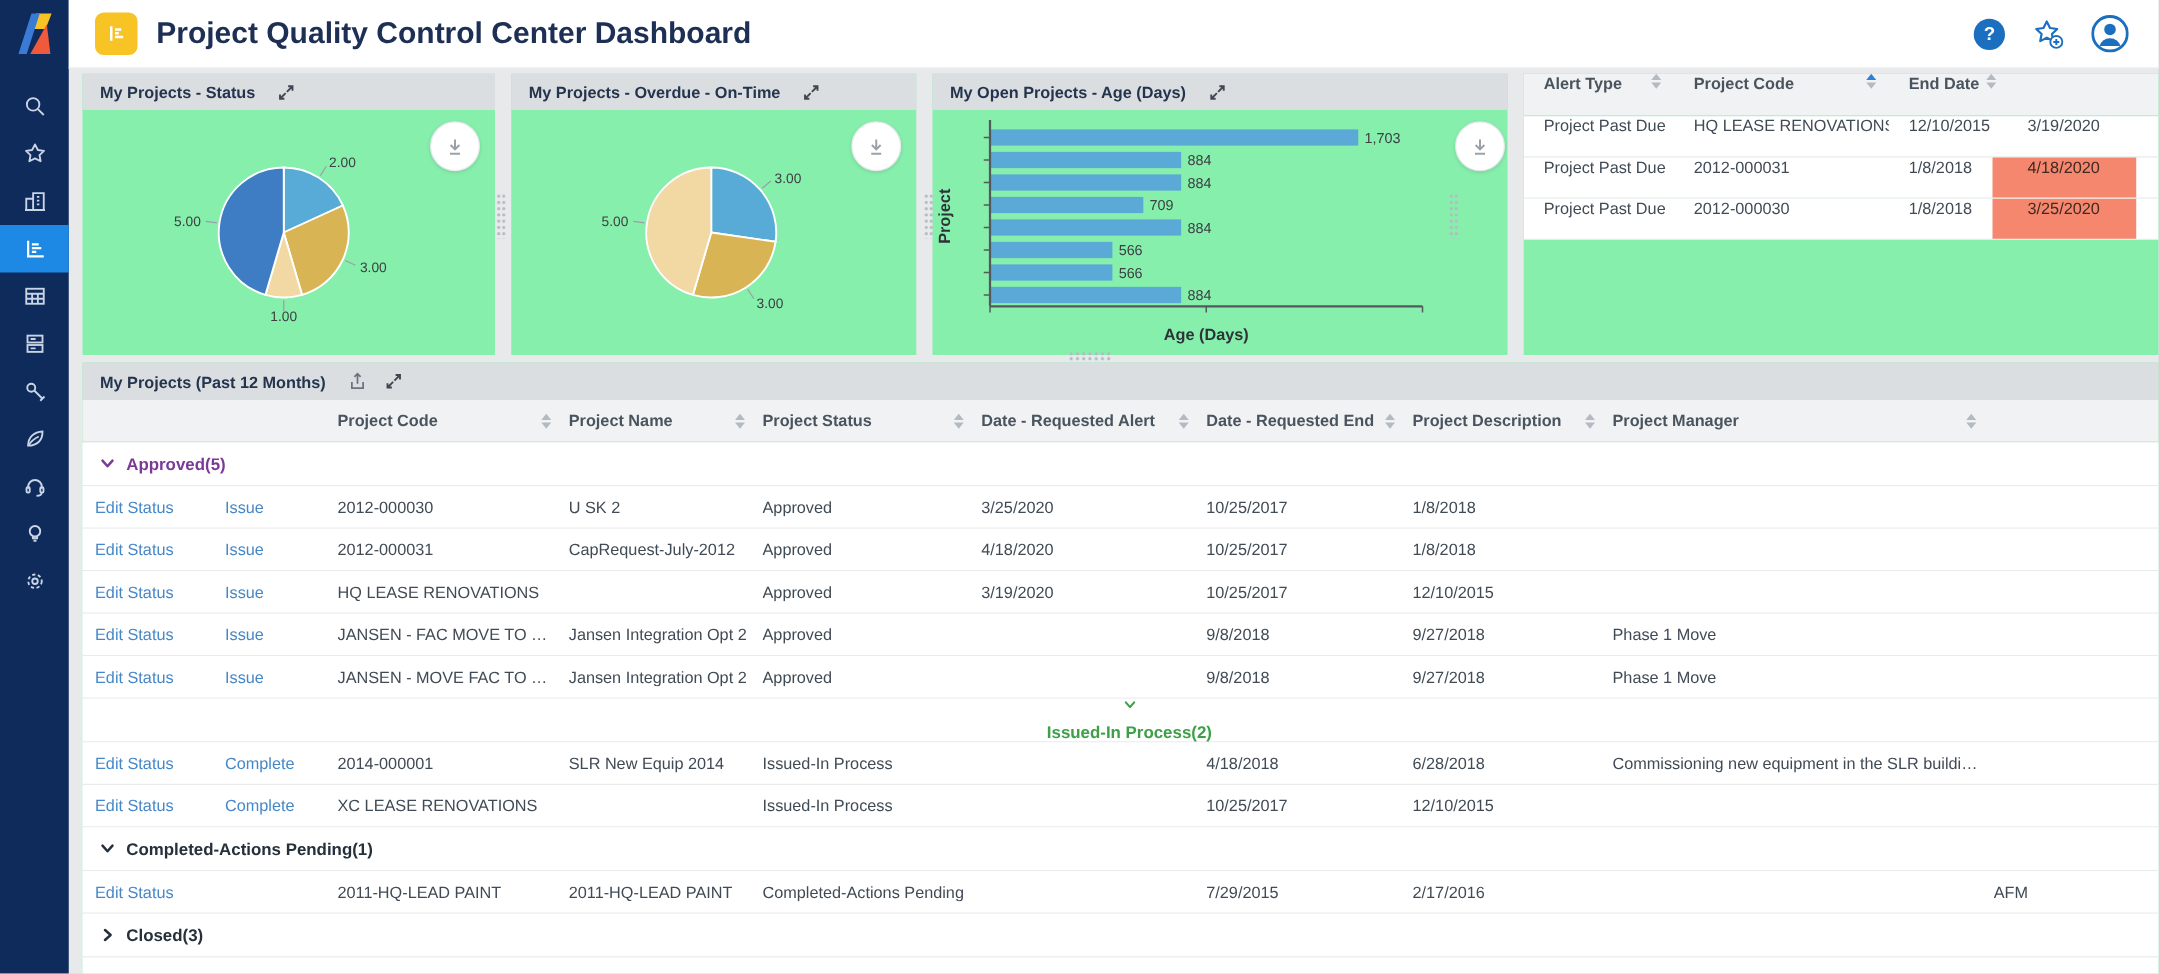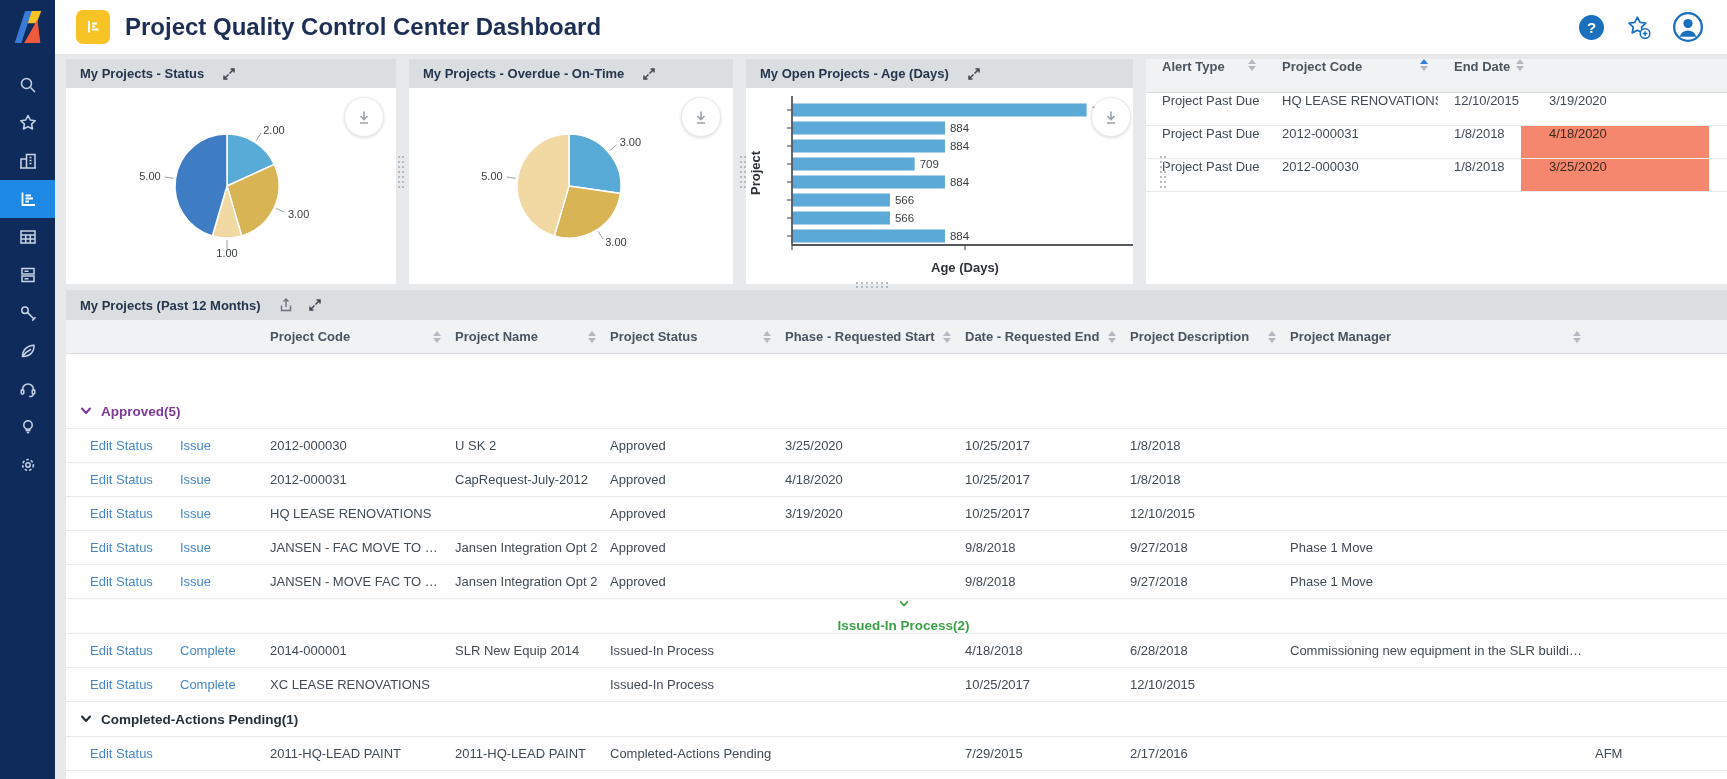--- a/index.html
+++ b/index.html
@@ -16,22 +16,22 @@
   .main{flex:1;display:flex;flex-direction:column;min-width:0;}
   .topbar{height:54px;background:#fff;display:flex;align-items:center;padding:0 24px 0 21px;flex-shrink:0;border-bottom:1px solid #E3E5E8;}
   .badge{width:34px;height:34px;border-radius:7px;background:#F7C325;display:flex;align-items:center;justify-content:center;flex-shrink:0;}
   .page-title{margin-left:15px;font-size:24px;font-weight:700;color:#1D2F54;white-space:nowrap;}
   .topbar-right{margin-left:auto;display:flex;align-items:center;gap:22px;}
   .help-circle{width:25px;height:25px;border-radius:50%;background:#1B6FBF;color:#fff;font-weight:700;font-size:15px;
                display:flex;align-items:center;justify-content:center;cursor:pointer;}
   
   .content{flex:1;padding:4px 0 0 11px;position:relative;min-height:0;}
   .row1{display:flex;gap:13px;height:225px;}
-  .panel{background:#ffffff;display:flex;flex-direction:column;min-width:0;}
-  .p1{width:330px;}.p2{width:324px;}.p3{width:387px;}.p4{flex:1;}
+  .panel{background:#86efac;display:flex;flex-direction:column;min-width:0;}
+  .p1{width:330px;}.p2{width:324px;}.p3{width:460px;}.p4{flex:1;}
   .panel-hd{height:29px;background:#DBDEE1;display:flex;align-items:center;padding:0 12px 0 14px;gap:18px;flex-shrink:0;}
   .panel-title{font-weight:700;font-size:13px;color:#24344D;white-space:nowrap;}
   .hd-icons{display:flex;gap:15px;align-items:center;}
   .hd-icons .icn{cursor:pointer;display:flex;}
   .panel-body{flex:1;position:relative;min-height:0;overflow:hidden;}
   .dl-btn{position:absolute;top:9px;right:12px;width:38px;height:38px;border-radius:50%;background:#fff;
           border:1px solid #E7EAEC;box-shadow:0 1px 3px rgba(60,64,67,.18);display:flex;align-items:center;justify-content:center;cursor:pointer;z-index:5;}
   .p3 .dl-btn{right:2px;}
   
   .vgrip,.hgrip{position:absolute;background-image:radial-gradient(circle at 2px 2px,#B5BBC2 1.1px,transparent 1.35px);cursor:grab;}
@@ -52,21 +52,21 @@
   .sort .down{border-top:5px solid #B4BAC1;}
   .sort.active .up{border-bottom-color:#2F80D6;}
   
   .panel-projects{margin-top:6px;height:490px;}
   .pgrid{display:grid;grid-template-columns:114px 90px 185px 155px 175px 180px 165px 160px 305px 1fr;align-items:center;}
   .phead{height:33px;background:#F0F2F4;font-weight:700;font-size:13px;color:#4A545E;border-bottom:1px solid #D9DDE1;}
   .phead .hcell{display:flex;align-items:center;height:100%;padding-right:14px;cursor:pointer;overflow:hidden;white-space:nowrap;}
   .phead .hcell .lbl{margin-right:6px;}
   .prow{height:33px;font-size:13px;color:#414B55;background:#fff;border-bottom:1px solid #E8EBED;}
   .prow .cell{overflow:hidden;text-overflow:ellipsis;white-space:nowrap;padding-right:12px;}
-  .prow .cell:first-child{padding-left:24px;}
+  .prow .cell:first-child{padding-left:10px;}
   a.link{color:#4688C7;text-decoration:none;cursor:pointer;}
   .group-row{height:34px;display:flex;align-items:center;gap:9px;padding-left:14px;font-weight:700;font-size:13.5px;background:#fff;border-bottom:1px solid #E8EBED;cursor:pointer;}
   .tbl-body{overflow:hidden;background:#fff;}
 </style>
 </head>
 <body>
 
 <div class="app">
 
   <aside class="sidebar">
@@ -386,21 +386,21 @@
               </span>
             </div>
             <div class="hcell">
               <span class="lbl">Project Status</span>
               <span class="sort">
                 <i class="up"></i>
                 <i class="down"></i>
               </span>
             </div>
             <div class="hcell">
-              <span class="lbl">Phase - Requested Start</span>
+              <span class="lbl">Date - Requested Alert</span>
               <span class="sort">
                 <i class="up"></i>
                 <i class="down"></i>
               </span>
             </div>
             <div class="hcell">
               <span class="lbl">Date - Requested End</span>
               <span class="sort">
                 <i class="up"></i>
                 <i class="down"></i>
@@ -415,21 +415,21 @@
             </div>
             <div class="hcell">
               <span class="lbl">Project Manager</span>
               <span class="sort">
                 <i class="up"></i>
                 <i class="down"></i>
               </span>
             </div>
           </div>
         <div class="tbl-body" id="projects-body" style="flex:1;">
-            <div class="group-row" style="color: rgb(124, 58, 151); margin-top: 40px;">
+            <div class="group-row" style="color: rgb(124, 58, 151);">
               <svg width="12" height="12" viewBox="0 0 12 12">
                 <path d="M2 3.5 L6 8 L10 3.5" stroke="#7C3A97" stroke-width="2" fill="none" stroke-linecap="round" stroke-linejoin="round"></path>
               </svg>
               <span>Approved(5)</span>
             </div>
             <div class="pgrid prow">
               <div class="cell"><a class="link" href="#">Edit Status</a></div>
               <div class="cell"><a class="link" href="#">Issue</a></div>
               <div class="cell">2012-000030</div>
               <div class="cell">U SK 2</div>

